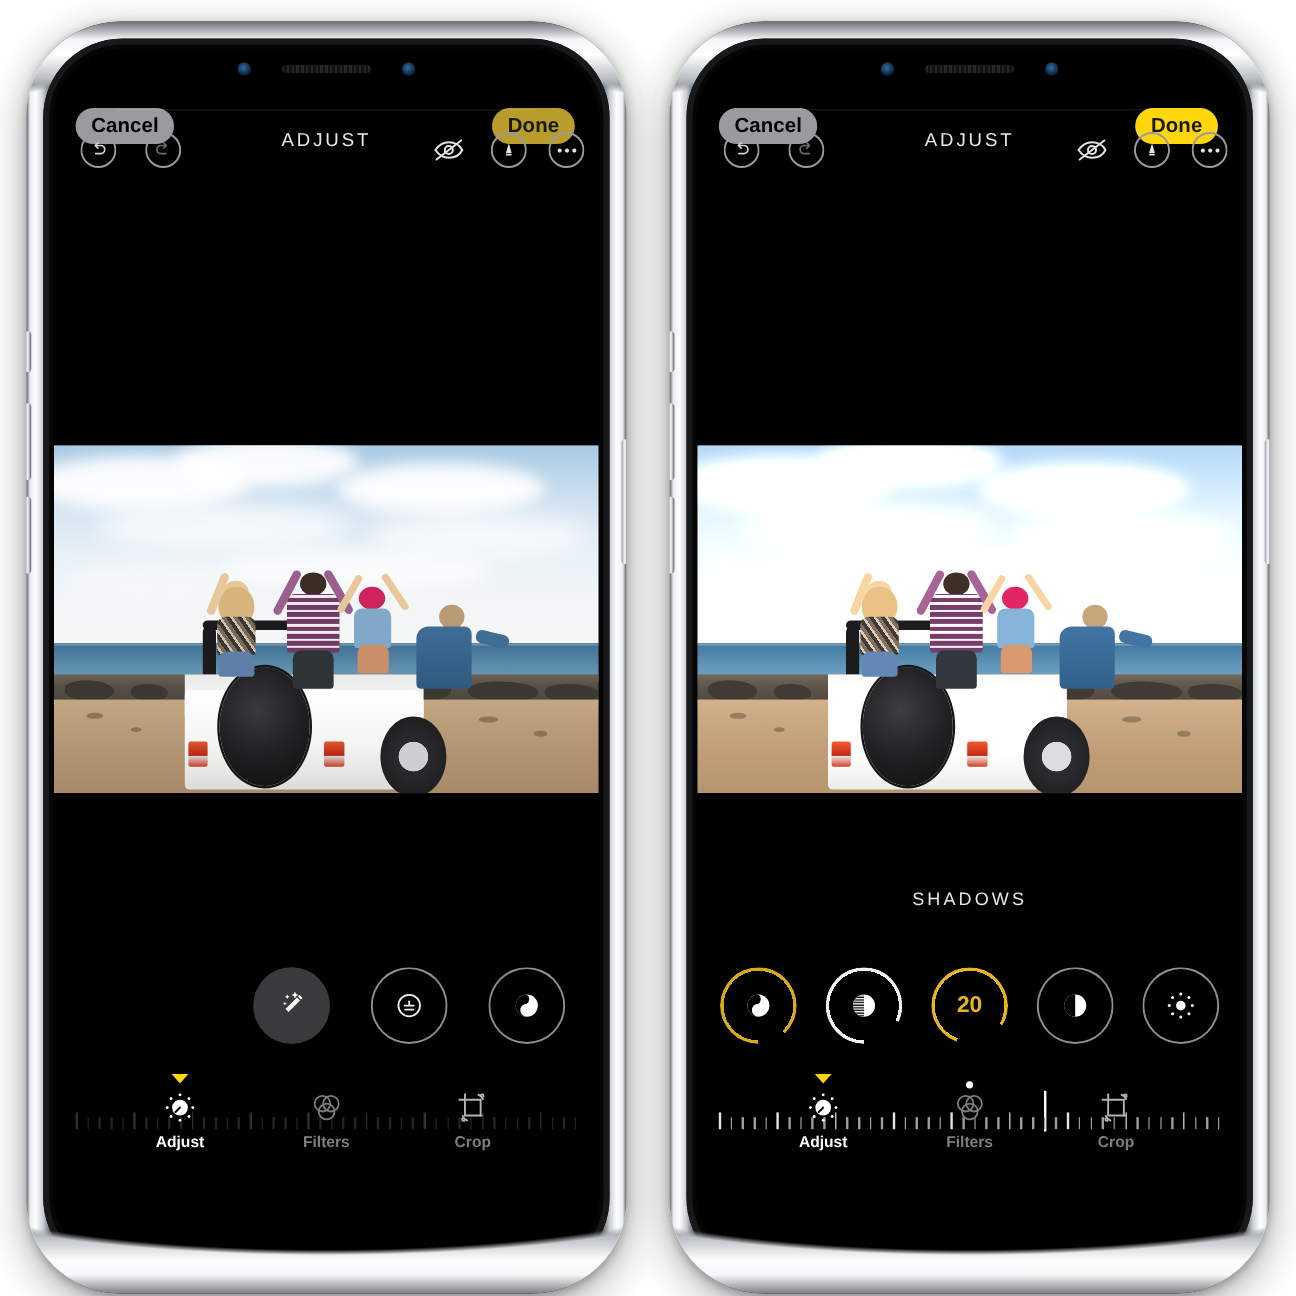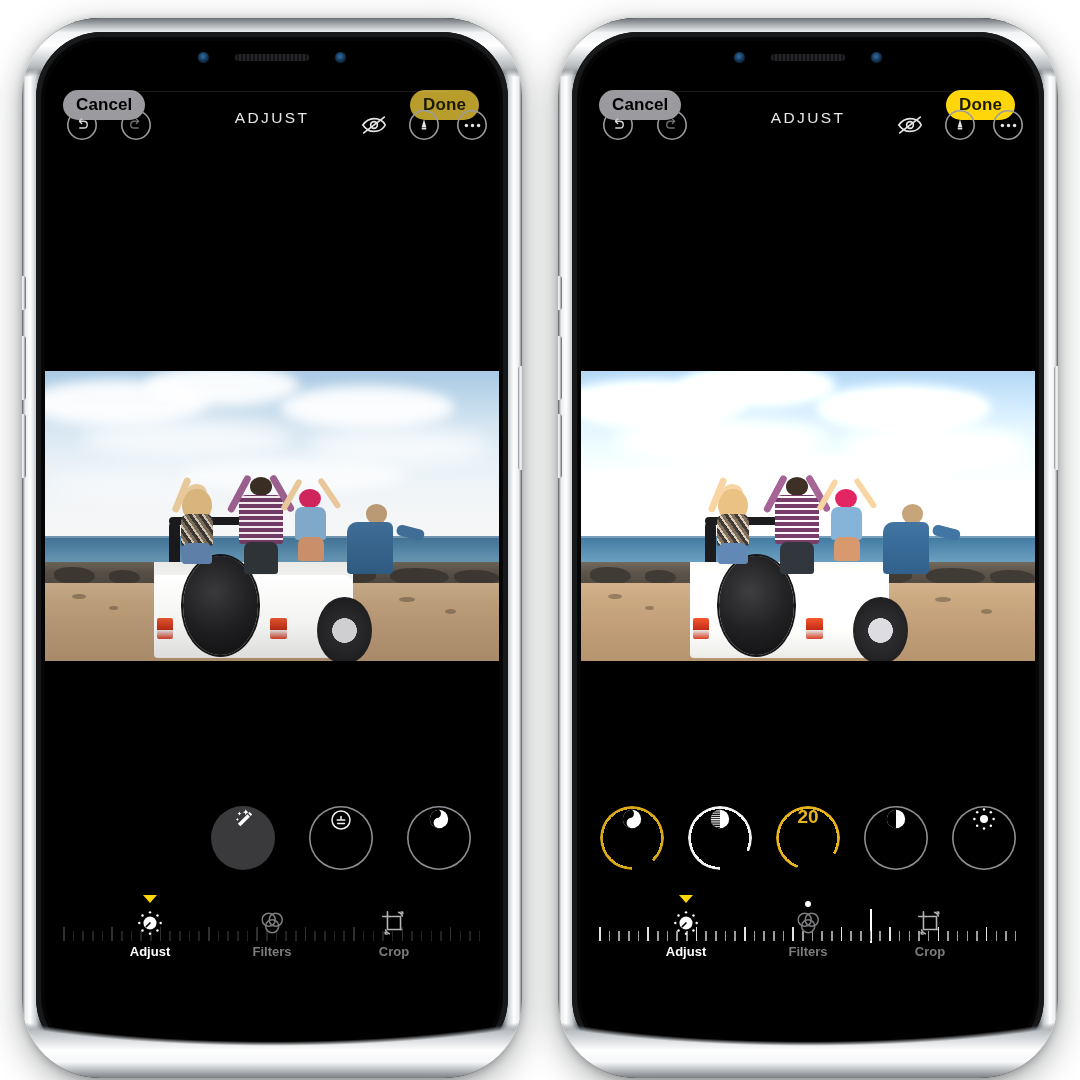--- a/index.html
+++ b/index.html
@@ -175,21 +175,21 @@
     font-size:15px;letter-spacing:2.6px;color:#e6e6e8;font-weight:500;
   }
   .dial-row{
     position:absolute;left:0;right:0;top:755px;height:84px;
     display:flex;align-items:center;justify-content:center;
   }
   .dial-row.left-layout{justify-content:flex-end;padding-right:28px;gap:34px;}
   .dial-row.right-layout{justify-content:center;gap:24px;}
   .dial{
     position:relative;width:64px;height:64px;border-radius:50%;
-    display:flex;align-items:flex-start;justify-content:center;flex:0 0 auto;cursor:pointer;
+    display:flex;align-items:center;justify-content:center;flex:0 0 auto;cursor:pointer;
   }
   .dial .rim{position:absolute;inset:0;border-radius:50%;}
   .dial .val{font-size:19px;font-weight:600;position:relative;z-index:2;}
   .dial .gl{position:relative;z-index:2;display:block;}
   .dial.filled{background:#3a3a3c;}
 
   
   .ruler{position:absolute;left:18px;right:18px;top:862px;height:40px;}
   .ticks{position:absolute;left:0;right:0;bottom:2px;height:16px;
     display:flex;justify-content:space-between;align-items:flex-end;}
@@ -590,20 +590,21 @@
                 </div>
                 <div class="person" style="left:66%;bottom:24%;width:12%;height:30%;">
                   <div class="head" style="left:40%;top:0%;width:38%;height:22%;background:#b99a74;"></div>
                   <div class="torso" style="left:4%;top:20%;width:84%;height:60%;background:linear-gradient(180deg,#3f6d96,#2f5a80);border-radius:10px 6px 4px 4px;"></div>
                   <div class="arm" style="right:-44%;top:26%;width:52%;height:13%;background:#3f6d96;transform:rotate(14deg);border-radius:5px;"></div>
                 </div>
               </div>
             </div>
           </div>
 
+          <div class="ctrl-title">SHADOWS</div>
 
           <div class="dial-row right-layout">
             <div class="dial">
               <span class="rim" style="background:conic-gradient(from 180deg,#d9a919 0 88%,transparent 88% 100%);-webkit-mask:radial-gradient(circle,transparent 0 29px,#000 29px 32px);mask:radial-gradient(circle,transparent 0 29px,#000 29px 32px);"></span>
               <svg class="gl" width="26" height="26" viewBox="0 0 26 26">
                 <circle cx="13" cy="13" r="9.2" fill="#fff"></circle>
                 <path d="M13 3.8a9.2 9.2 0 0 0 0 18.4 5.4 5.4 0 0 1 0-10.8 4.6 4.6 0 0 0 0-7.6z" fill="#000"></path>
               </svg>
             </div>
             <div class="dial">

